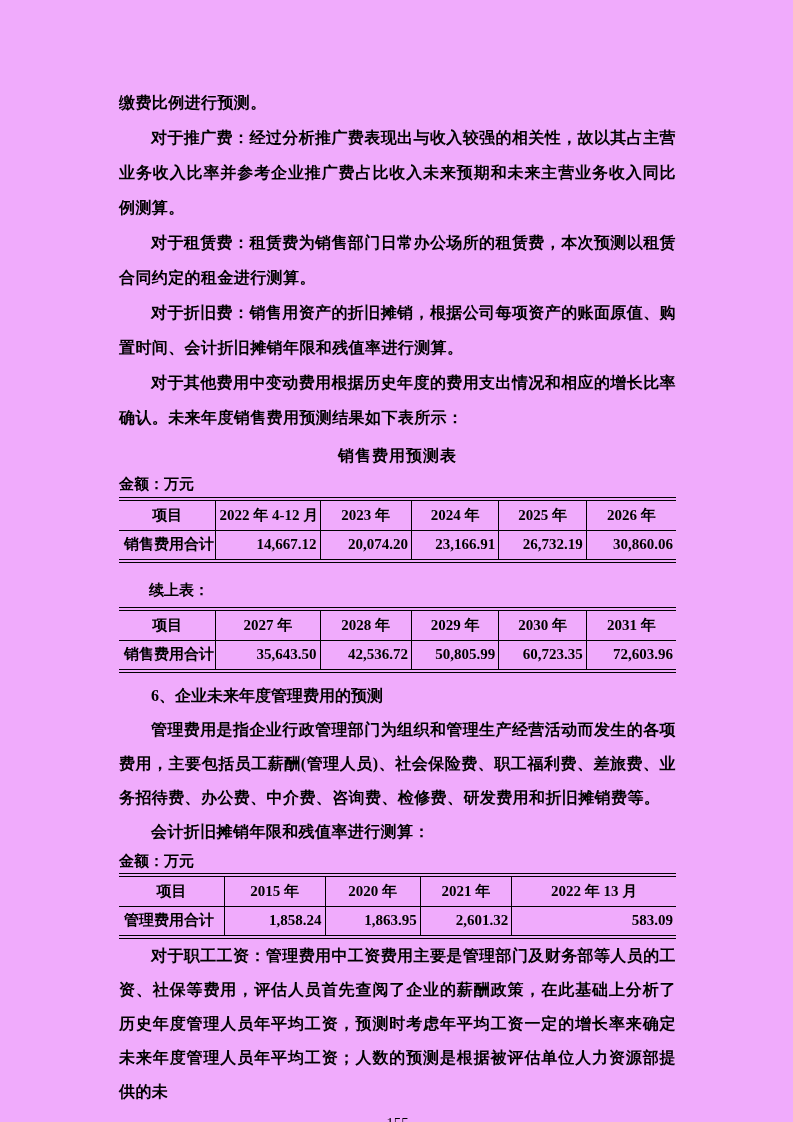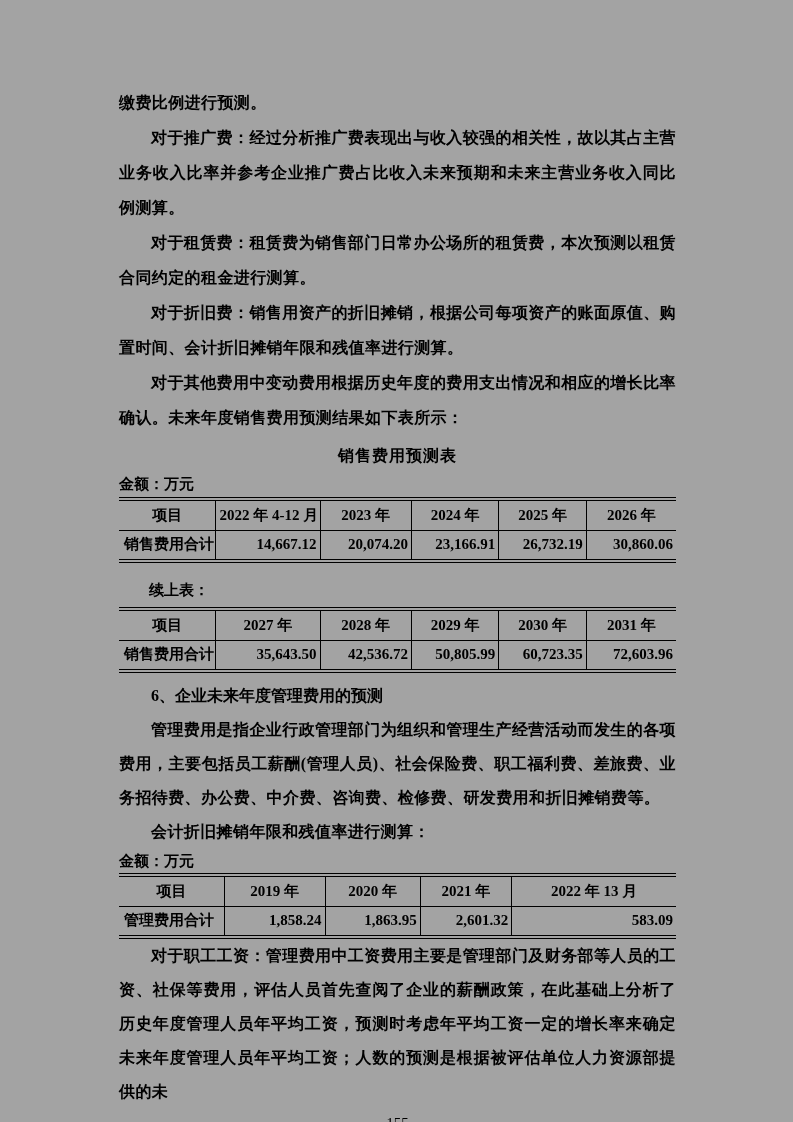--- a/index.html
+++ b/index.html
@@ -1,21 +1,21 @@
 <!DOCTYPE html>
 <html><head>
 <meta charset="utf-8">
 <style>
   * { margin: 0; padding: 0; box-sizing: border-box; }
   html, body { background: #ffffff; }
   .page {
     position: relative;
     width: 793px;
     height: 1122px;
-    background: #a3a3a3;
+    background: #f0abfc;
     font-family: "Liberation Serif", "DejaVu Serif", serif;
     color: #000000;
     overflow: hidden;
   }
   .content {
     padding: 85px 117px 0 119px;
   }
   .body-text {
     font-size: 16px;
     font-weight: 700;
@@ -159,21 +159,21 @@
     <div class="sec6">
       <h4 class="section-heading">6、企业未来年度管理费用的预测</h4>
       <p class="body-text indent">管理费用是指企业行政管理部门为组织和管理生产经营活动而发生的各项费用，主要包括员工薪酬(管理人员)、社会保险费、职工福利费、差旅费、业务招待费、办公费、中介费、咨询费、检修费、研发费用和折旧摊销费等。</p>
       <p class="body-text indent">会计折旧摊销年限和残值率进行测算：</p>
       <div class="unit-label">金额：万元</div>
 
       <table class="data-table cols5">
         <tbody>
             <tr>
           <th class="c0">项目</th>
-          <th class="c1">2019 年</th>
+          <th class="c1">2015 年</th>
           <th class="c2">2020 年</th>
           <th class="c3">2021 年</th>
           <th class="c4">2022 年 13 月</th>
         </tr>
         <tr>
           <td class="row-label">管理费用合计</td>
           <td class="num">1,858.24</td>
           <td class="num">1,863.95</td>
           <td class="num">2,601.32</td>
           <td class="num">583.09</td>

